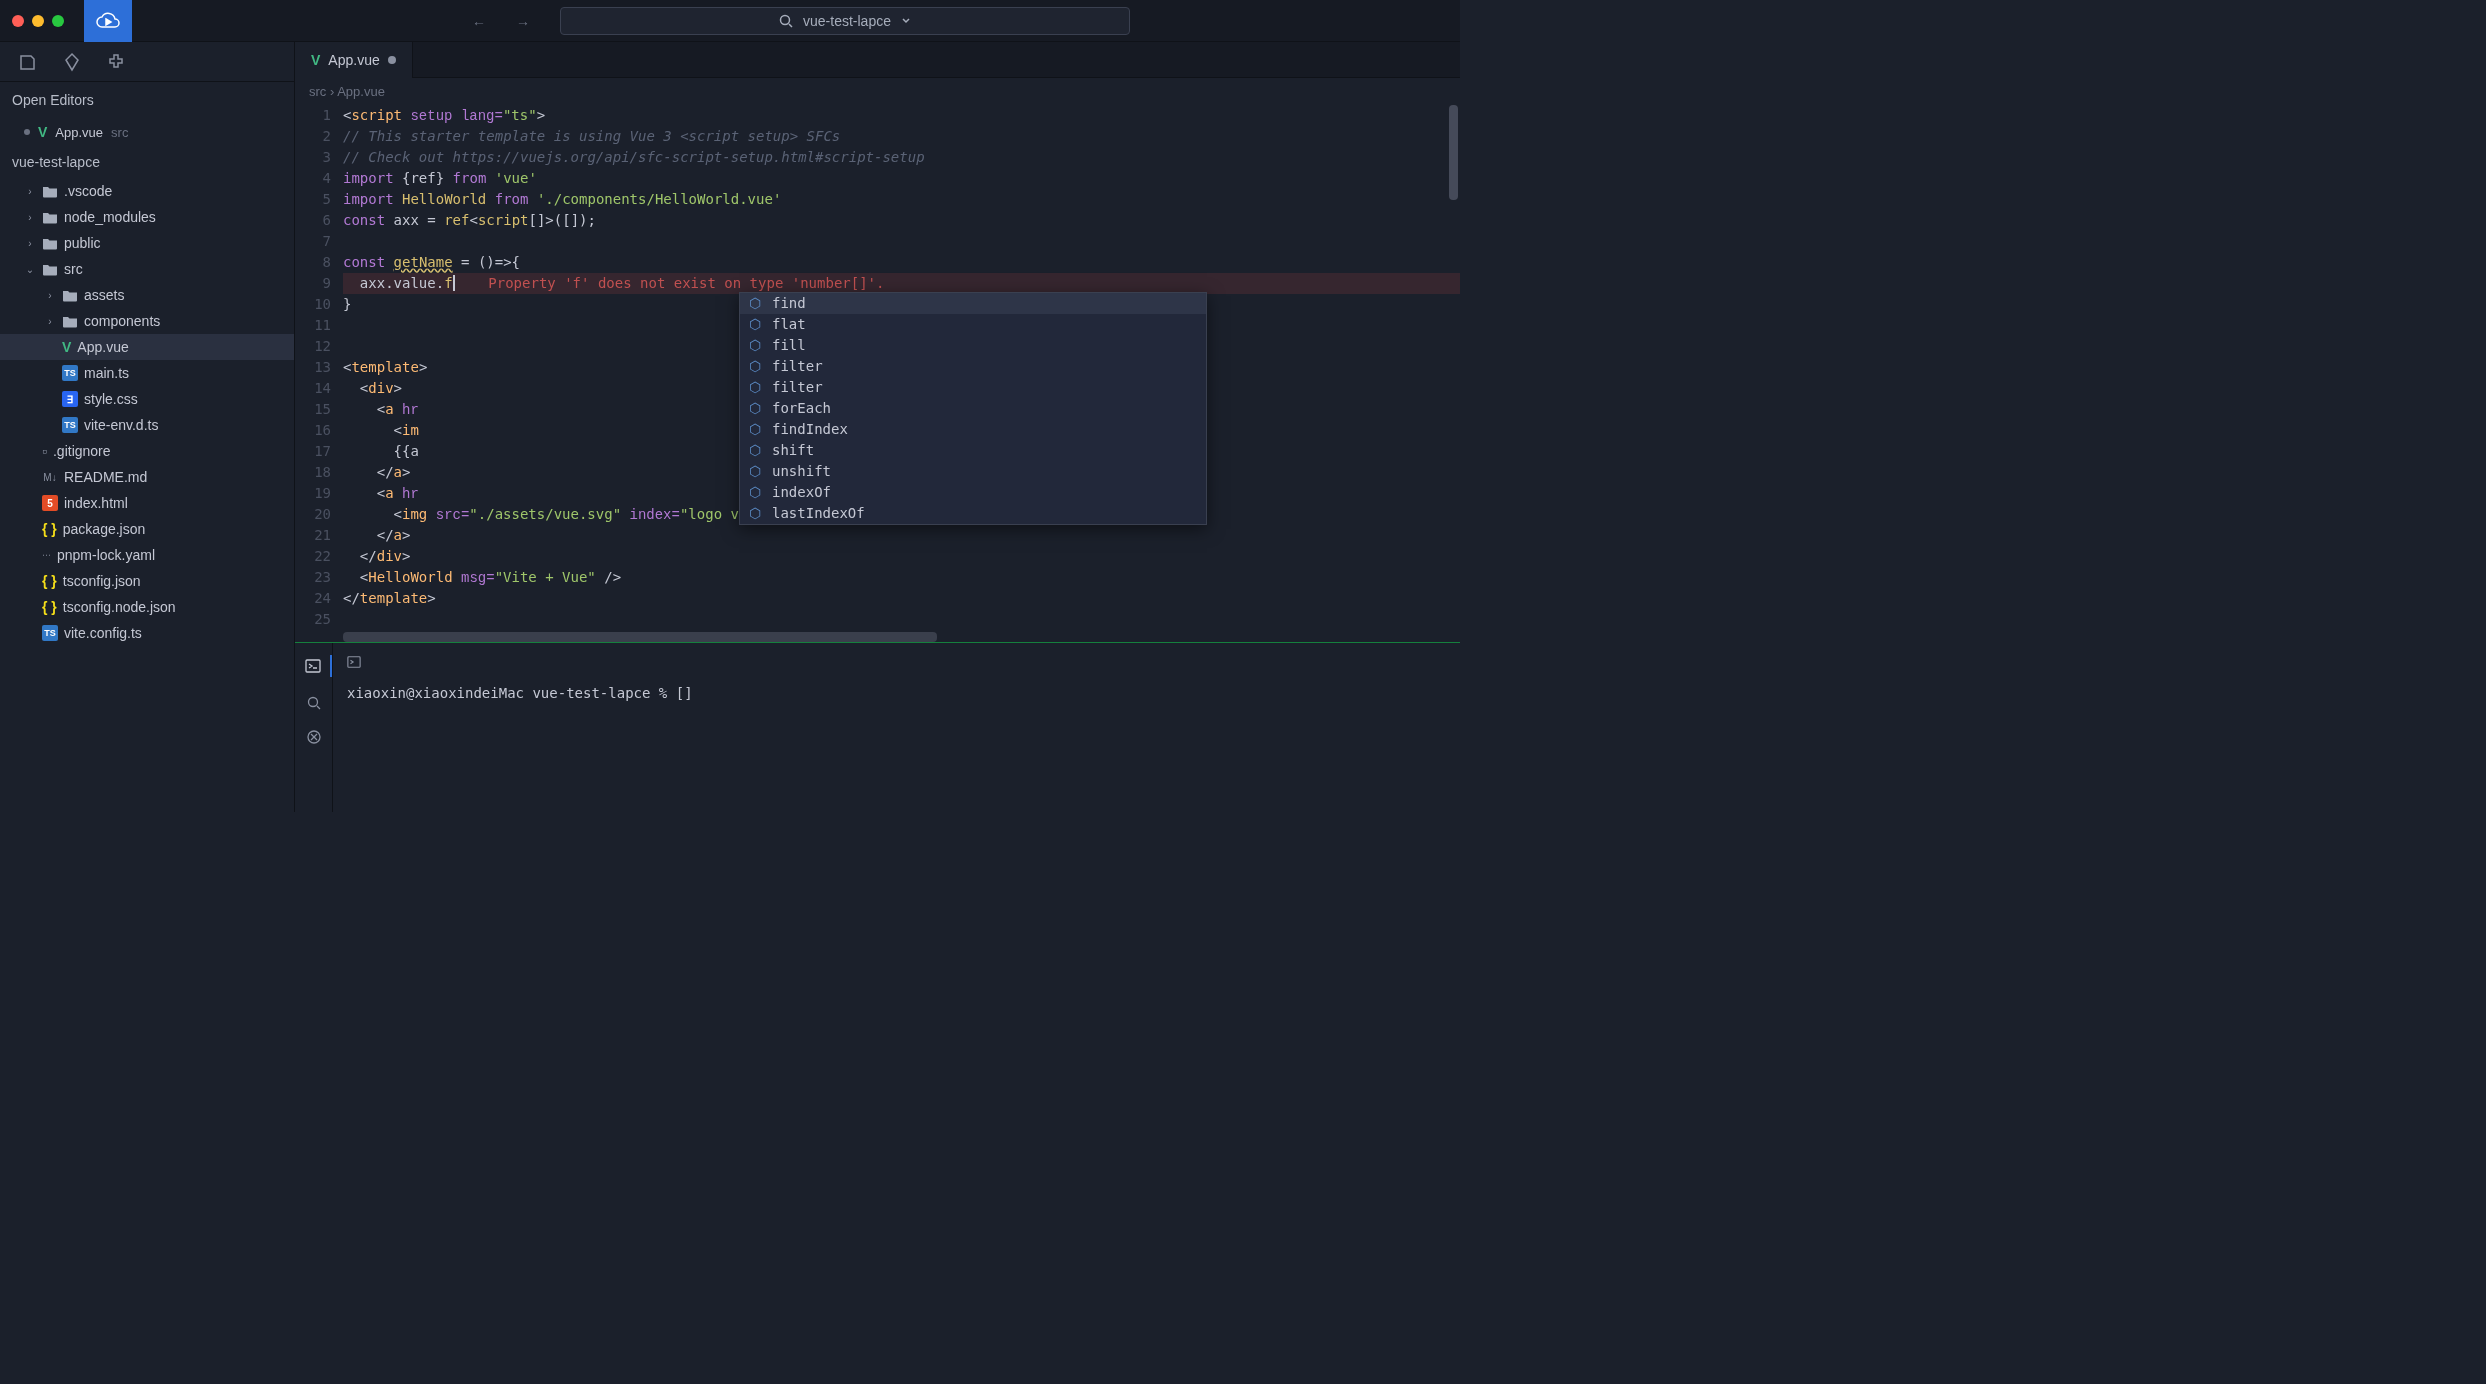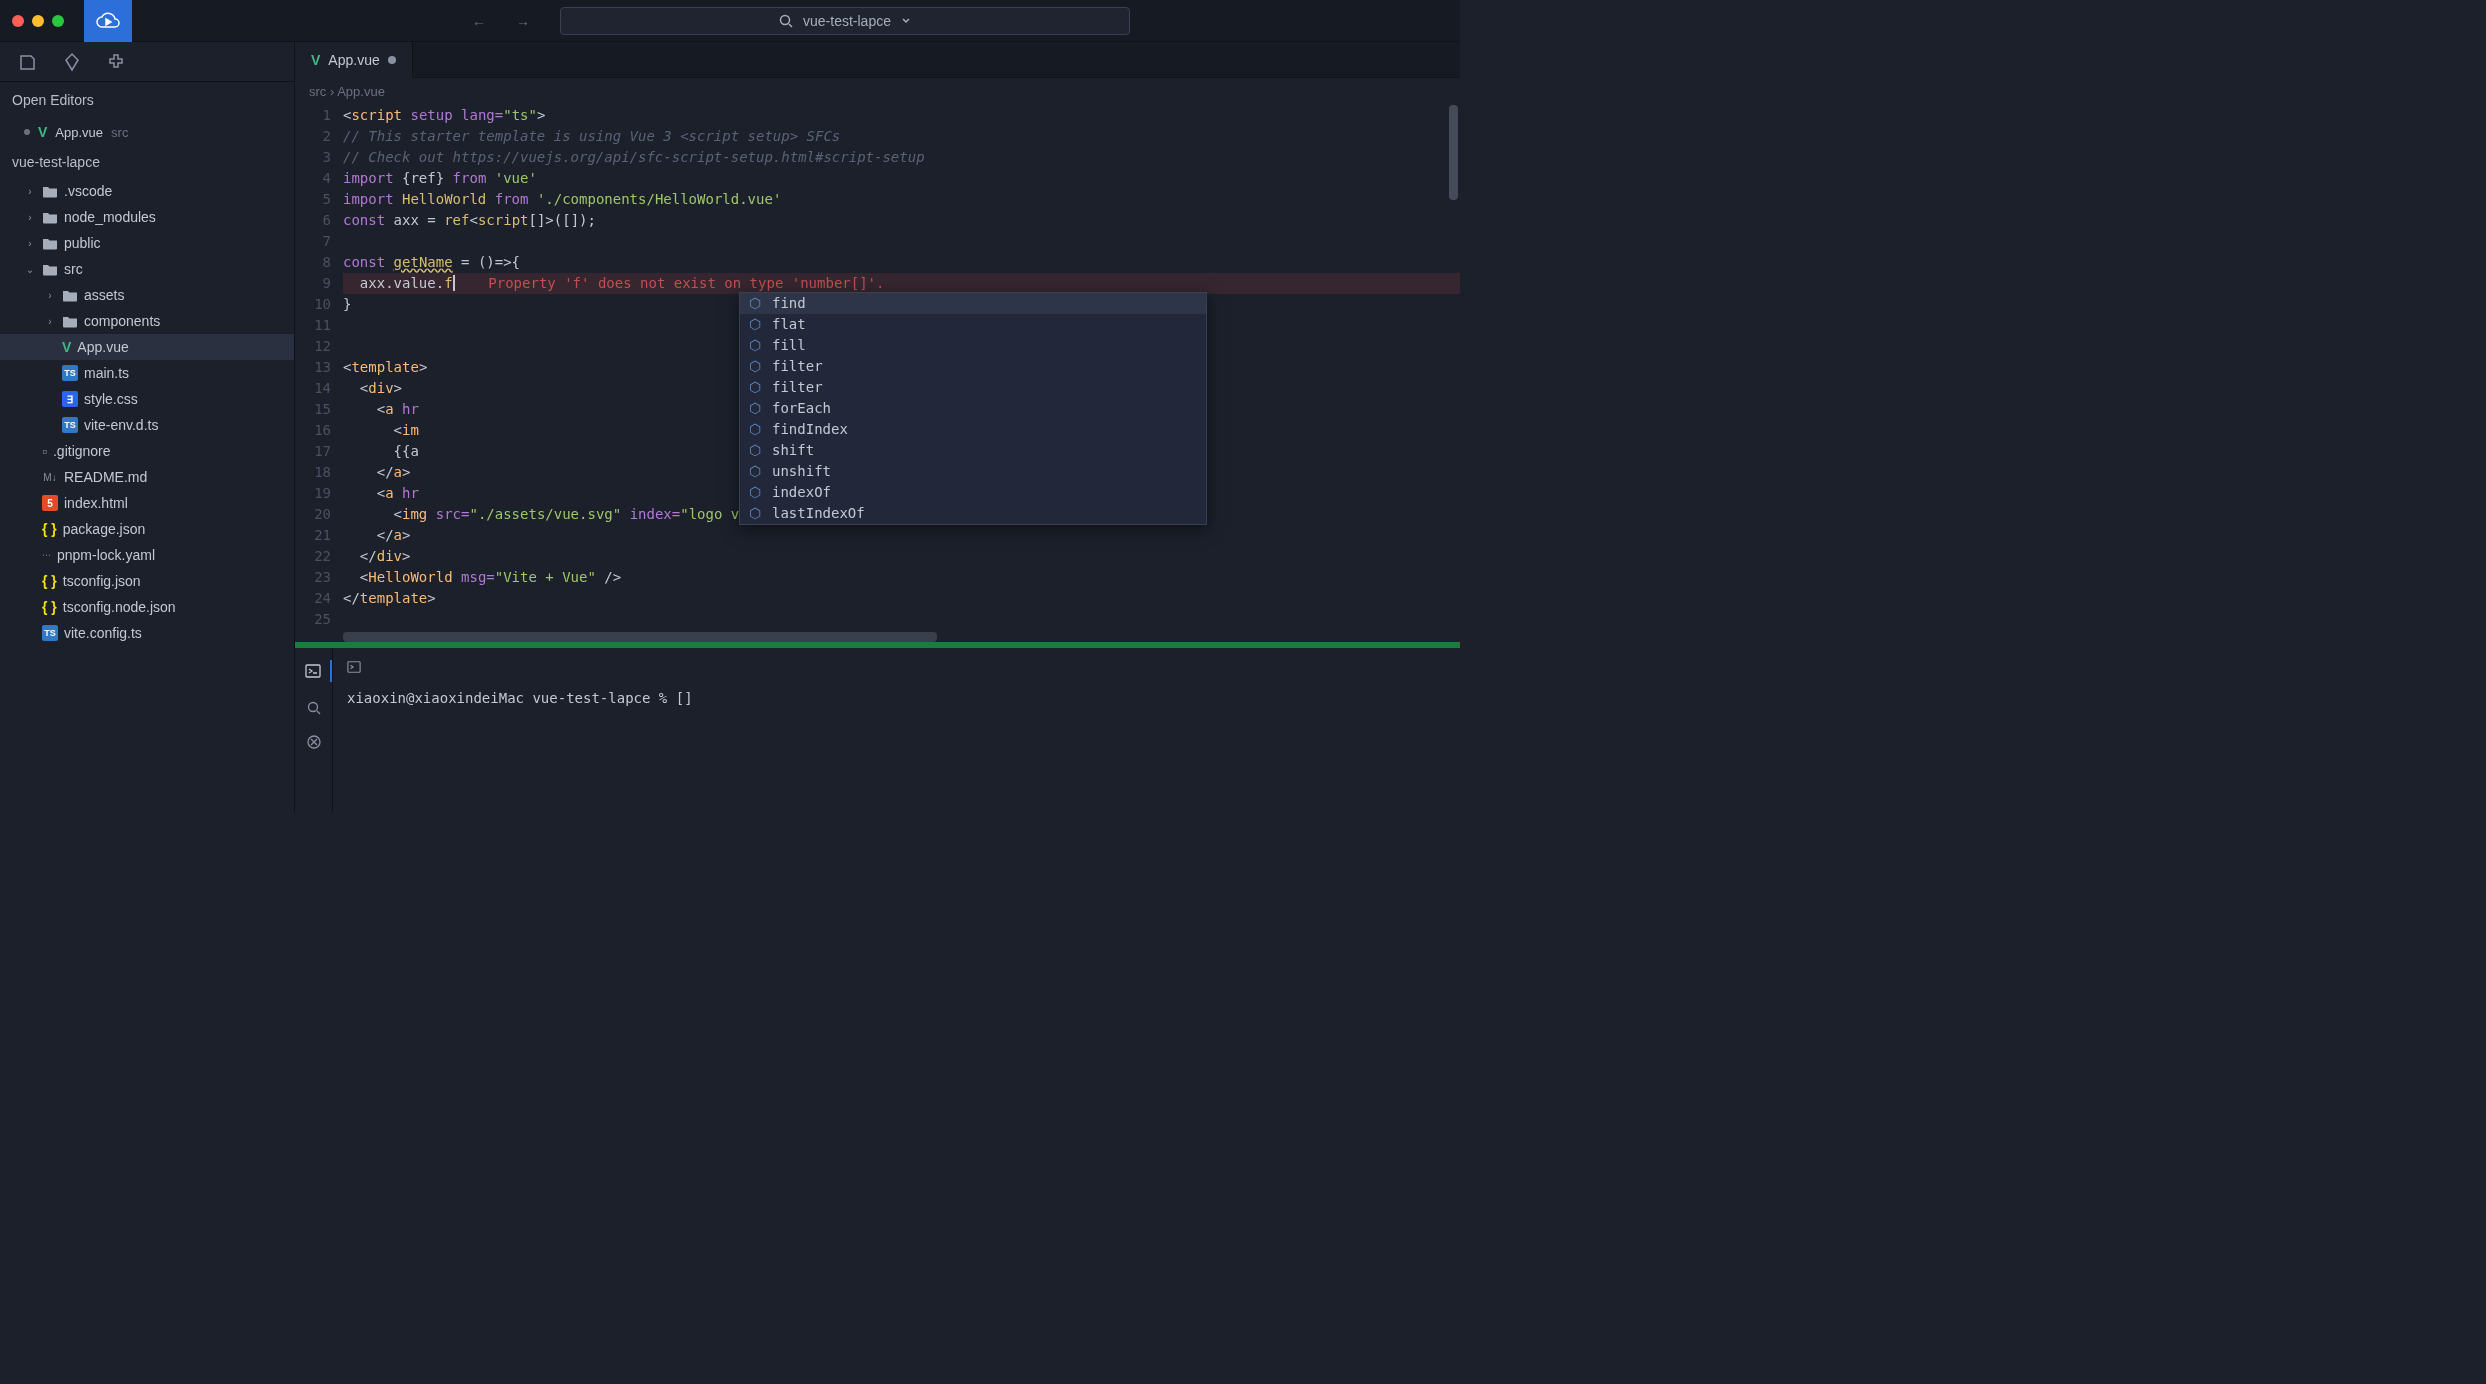--- a/index.html
+++ b/index.html
@@ -74,21 +74,21 @@
 .gutter { width: 48px; text-align: right; padding-right: 12px; color: #4a5060; user-select: none; }
 .gutter div { height: 21px; line-height: 21px; }
 .code { flex: 1; position: relative; }
 .code .line { height: 21px; line-height: 21px; white-space: pre; }
 .line.err { background: rgba(255,80,80,0.12); }
 .kw2 { color: #b279d4; }
 .str { color: #9fc66a; }
 .cm { color: #5a6275; font-style: italic; }
 .fn { color: #d8bf6f; }
 .tag { color: #fdba74; }
-.attr { color: #b279d4; }
+.attr { color: #b279d4; font-family: Liberation Mono, monospace; }
 .type { color: #d8bf6f; }
 .errmsg { color: #c05050; }
 .wavy { text-decoration: underline wavy #d8bf6f; }
 .caret { border-left: 2px solid #c5c8d4; }
 
 .completion {
   position: absolute;
   left: 444px;
   top: 187px;
   width: 468px;
@@ -99,21 +99,21 @@
   font-family: "Menlo", monospace;
 }
 .comp-item { height: 21px; line-height: 21px; display: flex; align-items: center; gap: 10px; padding: 0 8px; }
 .comp-item.sel { background: #2e3548; }
 .comp-ic { color: #5d8ec9; width: 14px; text-align: center; }
 
 .scrollbar-v { position: absolute; right: 0; top: 0; width: 12px; height: 100%; }
 .scrollbar-thumb-v { position: absolute; right: 2px; top: 0; width: 9px; height: 95px; background: rgba(150,155,175,0.35); border-radius: 4px; }
 .scrollbar-h { position: absolute; left: 0; bottom: 0; height: 10px; width: 594px; background: rgba(150,155,175,0.25); border-radius: 4px; }
 
-.bottom { height: 170px; border-top: 6px solid #15803d; display: flex; }
+.bottom { height: 170px; border-top: 1px solid #15803d; display: flex; }
 .bottom-icons { width: 38px; display: flex; flex-direction: column; align-items: center; gap: 18px; padding-top: 12px; color: #8a90a0; border-right: 1px solid #0f1218; }
 .bottom-icons .active { color: #c5c8d4; border-right: 2px solid #2d6fd8; padding-right: 0; width: 100%; display: flex; justify-content: center; height: 22px; align-items: center; }
 .terminal { flex: 1; padding: 12px 14px; font-family: "Menlo", monospace; font-size: 14px; }
 .term-tab { display: flex; gap: 8px; color: #8a90a0; margin-bottom: 16px; }
 </style>
 </head>
 <body>
 
 <div class="titlebar">
   <div class="traffic">

